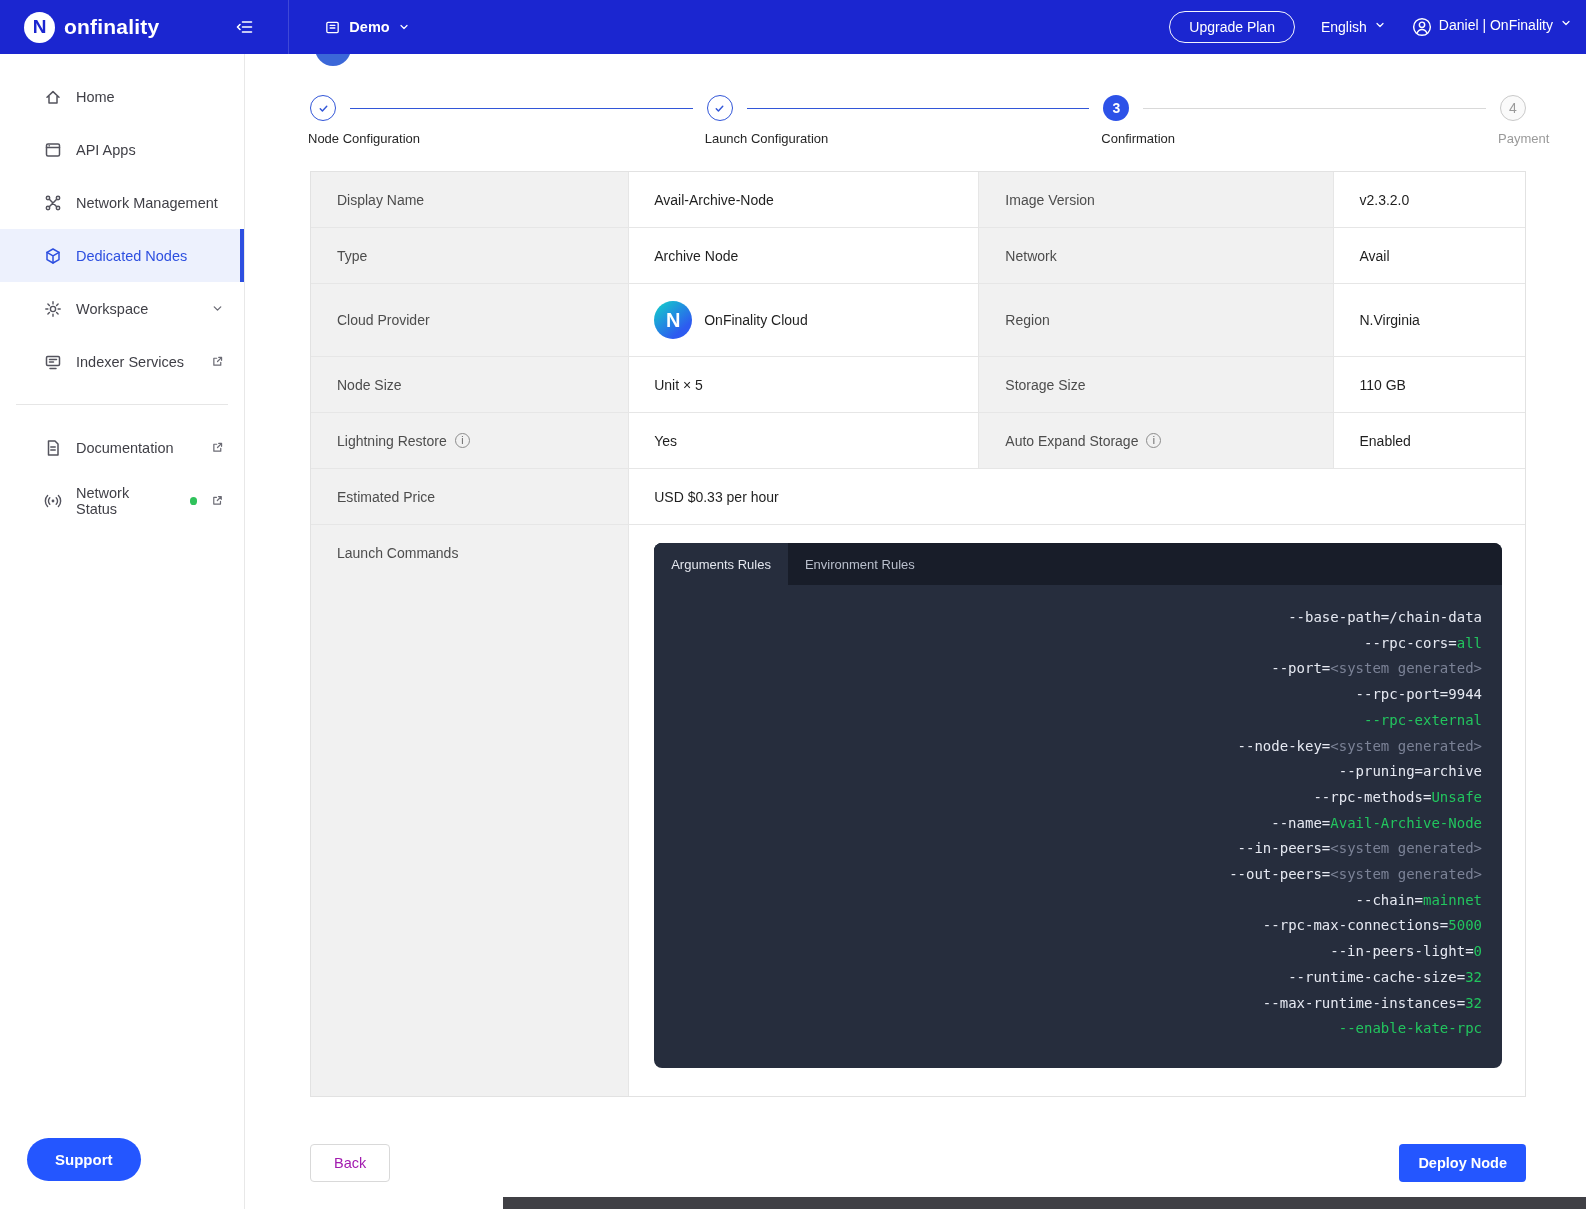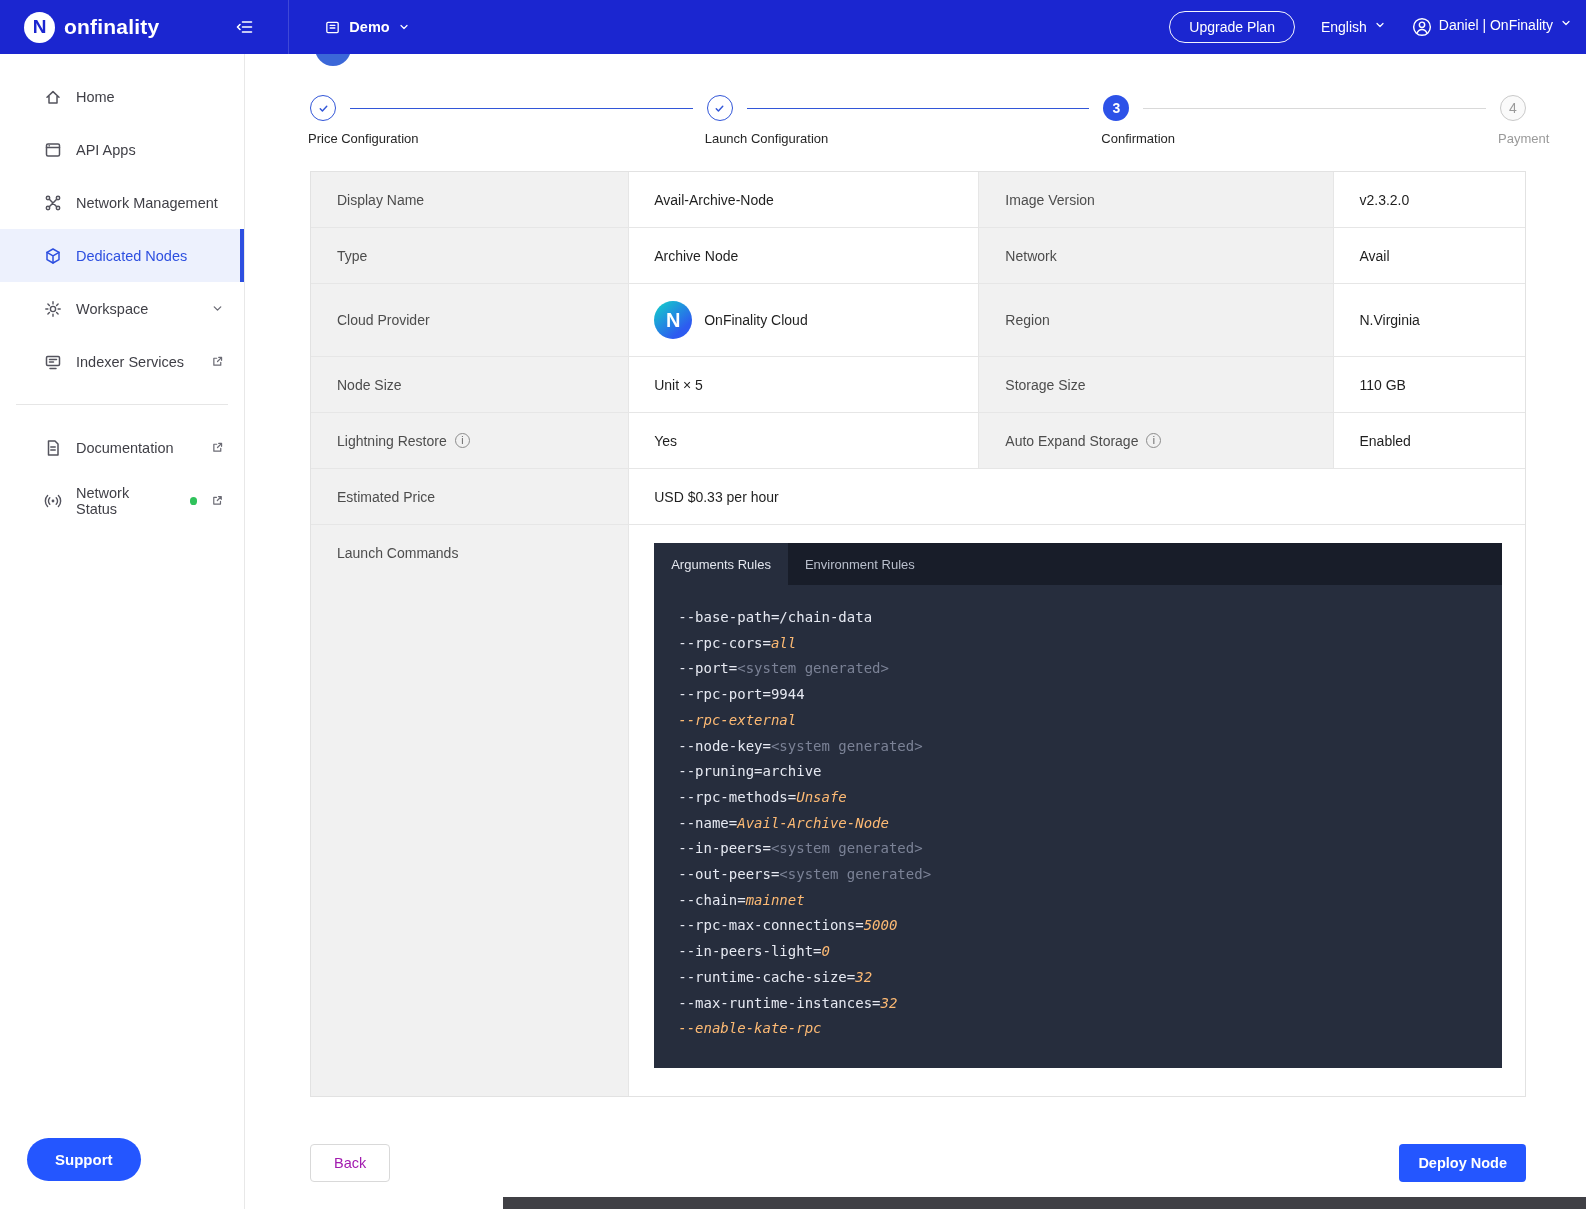--- a/index.html
+++ b/index.html
@@ -79,21 +79,21 @@
     position:absolute; top:36px; left:-2px; white-space:nowrap; font-size:13px; color:#262626;
   }
   .step-label.dim { color:#9a9a9a; }
   .step-line { flex:1; height:1px; margin:0 14px; }
   .step-line.blue { background:#3256d8; }
   .step-line.gray { background:#d9d9d9; }
 
   
   .summary-table {
     display:grid; grid-template-columns:318fr 351fr 356fr 192fr;
-    border:1px solid #e2e2e2; font-size:14px;
+    border:1px solid #e2e2e2; font-size:14px;text-align:right;
   }
   .cell {
     display:flex; align-items:center; min-height:56px; padding:0 16px 0 26px;
     border-bottom:1px solid #e6e6e6; border-left:1px solid #e6e6e6; background:#fff;
   }
   .cell.c1 { border-left:none; }
   .cell.lbl { background:#f1f1f1; color:#4d4d4d; gap:8px; }
   .cell.val { color:#1f1f1f; padding-left:25px; }
   .cell.tall { min-height:73px; }
   .cell.span3 { grid-column:2 / 5; }
@@ -107,32 +107,32 @@
   }
   .provider { display:flex; align-items:center; gap:12px; }
   .provider-logo {
     width:38px; height:38px; border-radius:50%;
     background:linear-gradient(140deg,#10d5c8 0%,#2d5bf0 75%);
     color:#fff; font-weight:bold; font-size:20px;
     display:flex; align-items:center; justify-content:center;
   }
 
   
-  .code-block { background:#262d3d; border-radius:0; overflow:hidden; }
+  .code-block { background:#262d3d; border-radius:8px; overflow:hidden; }
   .code-tabs { background:#181d29; display:flex; height:42px; }
   .code-tab {
     padding:0 17px; display:flex; align-items:center; font-size:13px; color:#b9bfcc; cursor:pointer;
   }
   .code-tab.active { background:#262d3d; color:#e3e6ee; }
   .code-body {
     padding:20px 20px 26px 24px;
     font-family:"DejaVu Sans Mono", monospace; font-size:14px; line-height:25.7px;
     color:#e6e9f2;
   }
-  .c-accent { color:#fdba74;font-style:italic; }
+  .c-accent { color:#22c55e; }
   .c-muted { color:#7b8296; }
 
   
   .actions { display:flex; justify-content:space-between; margin-top:47px; }
   .back-btn {
     background:#fff; border:1px solid #d9d9d9; border-radius:4px; padding:10px 23px;
     font-size:14.5px; color:#a21caf; cursor:pointer; font-family:"Liberation Sans",sans-serif;
   }
   .deploy-btn {
     background:#2456ff; border:none; border-radius:4px; padding:10px 19px;
@@ -272,21 +272,21 @@
     <span class="frag-circle"></span>
   </div>
 
   <div class="stepper">
     <div class="step-node">
       <span class="step-circle done">
         <svg width="13" height="13" viewBox="0 0 18 18" fill="none" stroke="#3256d8" stroke-width="2" stroke-linecap="round" stroke-linejoin="round">
             <path d="M4.5 9.5l3 3L13.5 6"></path>
           </svg>
       </span>
-      <span class="step-label">Price Configuration</span>
+      <span class="step-label">Node Configuration</span>
     </div>
     <div class="step-line blue"></div>
     <div class="step-node">
       <span class="step-circle done">
         <svg width="13" height="13" viewBox="0 0 18 18" fill="none" stroke="#3256d8" stroke-width="2" stroke-linecap="round" stroke-linejoin="round">
             <path d="M4.5 9.5l3 3L13.5 6"></path>
           </svg>
       </span>
       <span class="step-label">Launch Configuration</span>
     </div>

